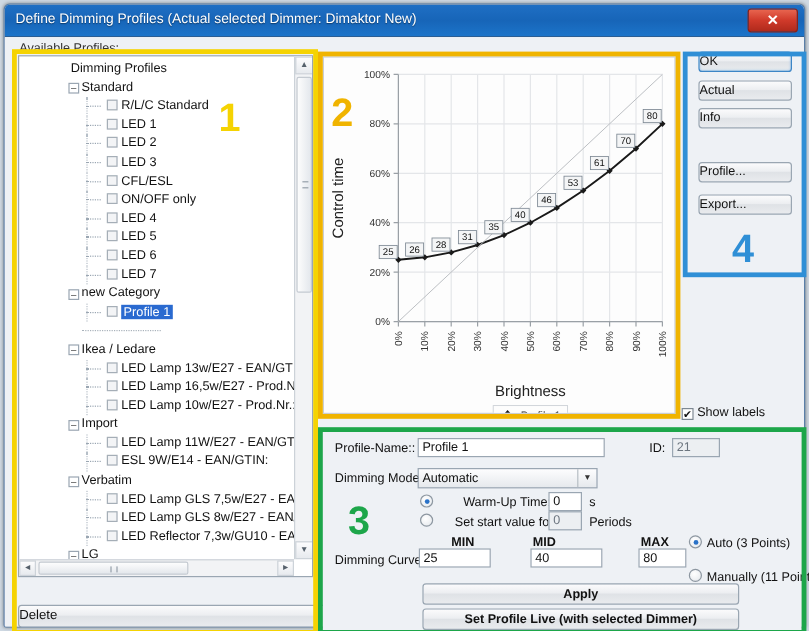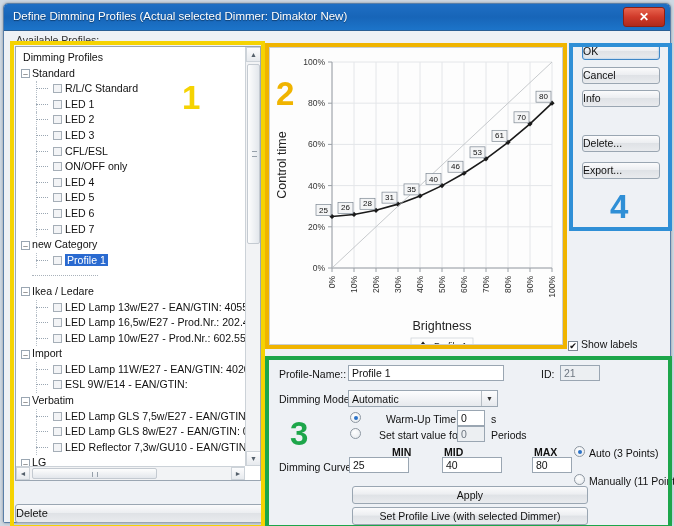--- a/index.html
+++ b/index.html
@@ -48,21 +48,21 @@
   }
   #tree-panel {
     position:absolute; left:11px; top:15px; width:246px; height:435px;
     background:#ffffff; border:1px solid #9aa6b2;
     overflow:hidden;
   }
   #tree-scroll {
     position:absolute; left:0; top:0; right:15px; bottom:14px;
     overflow:hidden; padding:3px 0 0 4px;
   }
-  .tnode { height:15.6px; line-height:15.6px; white-space:nowrap; font-size:10.6px; color:#111; position:relative; }
+  .tnode { height:15.6px; line-height:15.6px; white-space:nowrap; font-size:10.6px; color:#111; position:relative;margin-left:36px; }
   .tnode.root { padding-left:3px; }
   .tnode.group { padding-left:12px; }
   .tnode.leaf  { padding-left:33px; }
   .exp {
     position:absolute; left:1px; top:3.5px; width:9px; height:9px;
     border:1px solid #9aa6b2; background:#fff; color:#333;
     font-size:8px; line-height:7px; text-align:center; cursor:pointer;
   }
   .hline { position:absolute; left:16px; top:7px; width:12px; height:1px; border-top:1px dotted #9aa6b2; }
   .vline { position:absolute; left:16px; top:0; width:1px; height:15.6px; border-left:1px dotted #b6bfc8; }
@@ -158,24 +158,24 @@
   .radio {
     position:absolute; width:11px; height:11px; border-radius:50%;
     border:1px solid #8d97a1; background:radial-gradient(circle at 40% 35%,#ffffff,#e3e7eb);
     cursor:pointer;
   }
   .radio.on::after {
     content:""; position:absolute; left:2.5px; top:2.5px; width:4px; height:4px;
     border-radius:50%; background:#2a72c8;
   }
   .fbtn {
-    position:absolute; left:348px; width:236px; height:18px;
+    position:absolute; left:348px; width:264px; height:18px;
     background:linear-gradient(180deg,#fbfbfc 0%,#eceef1 45%,#dfe2e6 50%,#e9ebee 100%);
     border:1px solid #9aa6b2; border-radius:3px;
-    text-align:center; line-height:16px; font-size:10.5px; color:#111; cursor:pointer;
+    text-align:center; line-height:16px; font-size:10.5px; color:#111; cursor:pointer;font-weight:bold;
   }
 </style>
 </head>
 <body>
 
 <div id="window">
 
   <div id="titlebar">
     <div id="title-text">Define Dimming Profiles (Actual selected Dimmer: Dimaktor New)</div>
     <div id="close-btn">✕</div>
@@ -334,23 +334,23 @@
           <polygon points="153,293.6 156.4,297.5 153,301.4 149.6,297.5" fill="#1a1a1a"></polygon>
           <text x="164" y="301" font-size="9" font-family="&quot;Liberation Sans&quot;, sans-serif" fill="#222">Profile 1</text>
         </svg>
     </div>
 
     <div id="showlabels-wrap">
       <span id="showlabels-box">✔</span><span>Show labels</span>
     </div>
 
     <div class="rbtn primary" style="top:12px;">OK</div>
-    <div class="rbtn" style="top:36px;">Cancel</div>
+    <div class="rbtn" style="top:36px;">Actual</div>
     <div class="rbtn" style="top:59px;">Info</div>
-    <div class="rbtn" style="top:104px;">Delete...</div>
+    <div class="rbtn" style="top:104px;">Profile...</div>
     <div class="rbtn" style="top:131px;">Export...</div>
 
     <div id="form-panel"></div>
 
     <div class="flabel" style="left:275px; top:337px;">Profile-Name::</div>
     <div class="finput" style="left:344px; top:334px; width:156px;">Profile 1</div>
     <div class="flabel" style="left:537px; top:337px;">ID:</div>
     <div class="finput ro" style="left:556px; top:334px; width:40px;">21</div>
 
     <div class="flabel" style="left:275px; top:362px;">Dimming Mode:</div>
@@ -363,21 +363,21 @@
     <div class="flabel" style="left:382px; top:382px;">Warm-Up Time:</div>
     <div class="finput" style="left:453px; top:379px; width:28px;">0</div>
     <div class="flabel" style="left:487px; top:382px;">s</div>
 
     <div class="radio" style="left:346px; top:397px;"></div>
     <div class="flabel" style="left:375px; top:398px;">Set start value for</div>
     <div class="finput ro" style="left:453px; top:395px; width:28px;">0</div>
     <div class="flabel" style="left:487px; top:398px;">Periods</div>
 
     <div class="flabel" style="left:275px; top:430px;">Dimming Curve:</div>
-    <div class="flabel" style="left:347px; top:415px; font-weight:bold;padding-left:41px;">MIN</div>
+    <div class="flabel" style="left:331px; top:415px; font-weight:bold;padding-left:41px;">MIN</div>
     <div class="flabel" style="left:440px; top:415px; font-weight:bold;">MID</div>
     <div class="flabel" style="left:530px; top:415px; font-weight:bold;">MAX</div>
     <div class="finput" style="left:345px; top:426px; width:60px;">25</div>
     <div class="finput" style="left:438px; top:426px; width:60px;">40</div>
     <div class="finput" style="left:528px; top:426px; width:40px;">80</div>
 
     <div class="radio on" style="left:570px; top:415px;"></div>
     <div class="flabel" style="left:585px; top:416px;">Auto (3 Points)</div>
     <div class="radio" style="left:570px; top:443px;"></div>
     <div class="flabel" style="left:585px; top:444px;">Manually (11 Points)</div>

